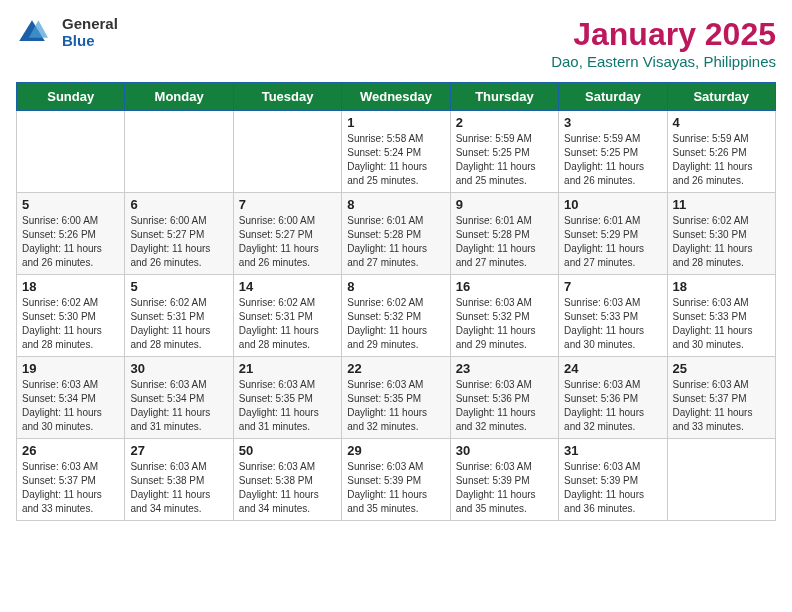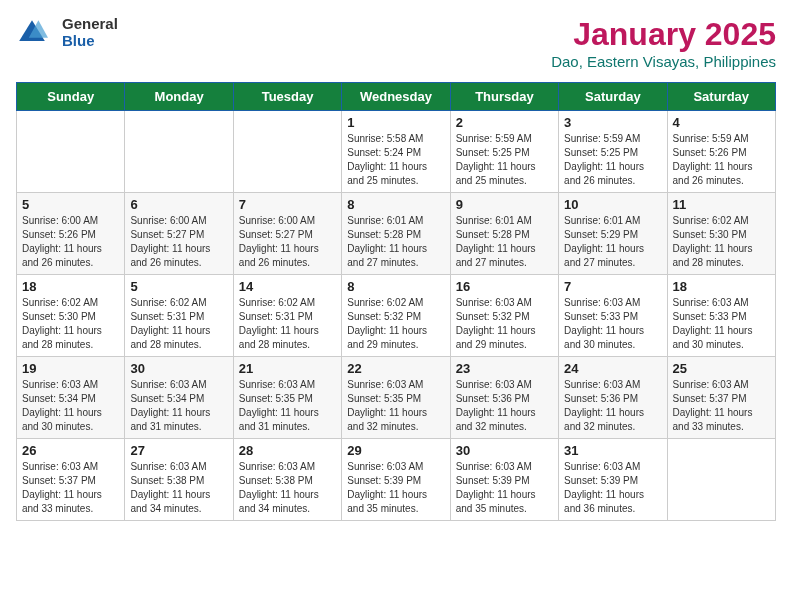--- a/index.html
+++ b/index.html
@@ -314,21 +314,21 @@
 and 33 minutes.</div>
         </td>
         <td>
           <div class="day-num">27</div>
           <div class="day-info" style="white-space: pre-line;">Sunrise: 6:03 AM
 Sunset: 5:38 PM
 Daylight: 11 hours
 and 34 minutes.</div>
         </td>
         <td>
-          <div class="day-num">28</div>
+          <div class="day-num">50</div>
           <div class="day-info" style="white-space: pre-line;">Sunrise: 6:03 AM
 Sunset: 5:38 PM
 Daylight: 11 hours
 and 34 minutes.</div>
         </td>
         <td>
           <div class="day-num">29</div>
           <div class="day-info" style="white-space: pre-line;">Sunrise: 6:03 AM
 Sunset: 5:39 PM
 Daylight: 11 hours

